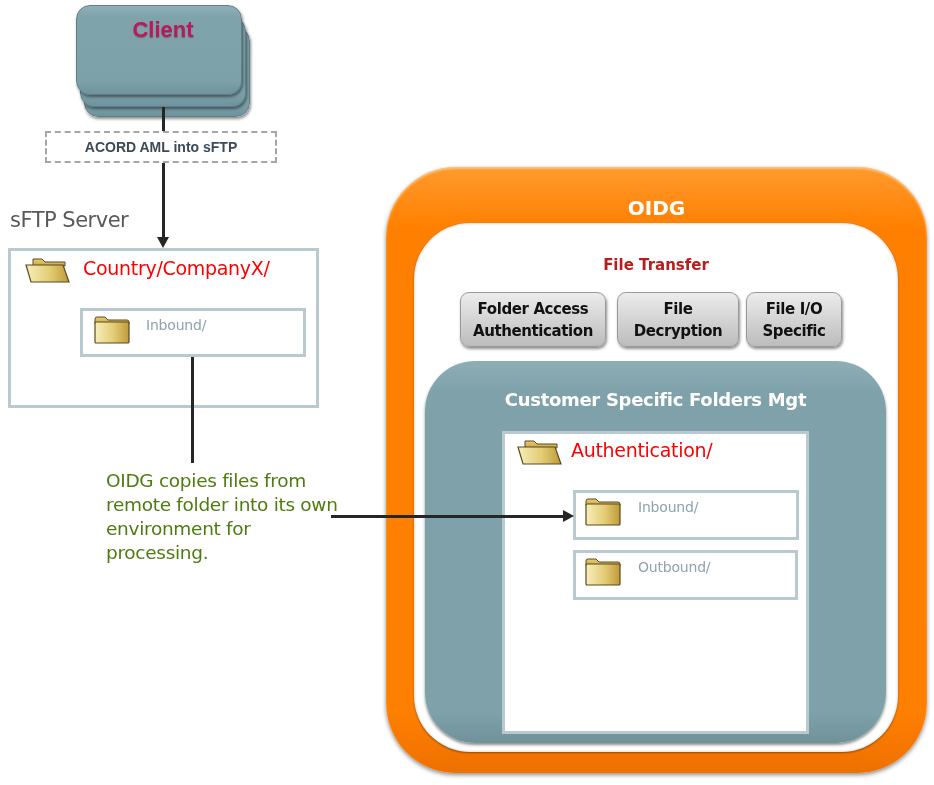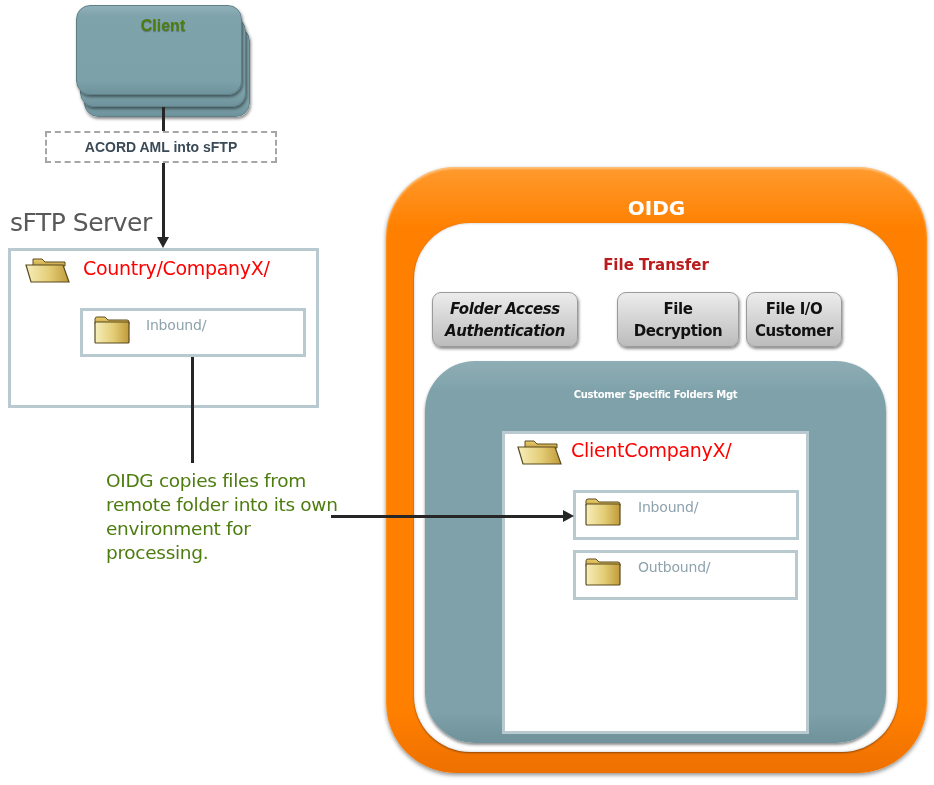--- a/index.html
+++ b/index.html
@@ -4,31 +4,31 @@
 <style>
   html, body { margin:0; padding:0; background:#ffffff; }
   body { width:934px; height:785px; position:relative; overflow:hidden; font-family:"Liberation Sans", sans-serif; }
   .abs { position:absolute; box-sizing:border-box; }
 
   
   .client-card { position:absolute; width:164px; height:88px; border-radius:14px;
     background:linear-gradient(#8fb0b8 0%, #7fa3ab 12%, #7da1a9 85%, #6f939c 100%);
     border:1px solid #5f7f87; box-shadow:1px 2px 3px rgba(0,0,0,0.45); }
   .client-title { position:absolute; left:76px; top:17px; width:174px; text-align:center;
-    color:#4d7c0f; font-weight:bold; font-size:16px; font-family:"Liberation Sans", sans-serif;
+    color:#be185d; font-weight:bold; font-size:22px; font-family:"Liberation Sans", sans-serif;
     text-shadow:0 1px 1px rgba(0,0,0,0.3); }
 
   .protocol-box { left:45px; top:131px; width:232px; height:32px; border:2px dashed #a6a6a6;
     display:flex; align-items:center; justify-content:center; font-weight:bold; font-size:14px; color:#3b4a57; }
 
   .line { position:absolute; background:#262626; }
   .arrow-down { position:absolute; width:0; height:0; border-left:6px solid transparent; border-right:6px solid transparent; border-top:11px solid #262626; }
   .arrow-right { position:absolute; width:0; height:0; border-top:6px solid transparent; border-bottom:6px solid transparent; border-left:11px solid #262626; }
 
-  .sftp-label { left:10px; top:208px; font-size:25px; color:#595959; font-family:"DejaVu Sans", sans-serif; letter-spacing:-0.5px; }
+  .sftp-label { left:10px; top:208px; font-size:21px; color:#595959; font-family:"DejaVu Sans", sans-serif; letter-spacing:-0.5px; }
   .panel { border:3px solid #b9c9d0; background:#ffffff; }
   .folder-text-red { color:#ff0000; font-size:19px; font-family:"DejaVu Sans", sans-serif; letter-spacing:-0.3px; }
   .folder-text-grey { color:#8ea3ad; font-size:14px; font-family:"DejaVu Sans", sans-serif; letter-spacing:-0.2px; }
 
   .note { left:106px; top:469px; width:240px; font-size:18.5px; line-height:24px; color:#4d7c0f; font-family:"DejaVu Sans", sans-serif; letter-spacing:-0.3px; }
 
   
   .oidg-outer { left:386px; top:167px; width:541px; height:606px; border-radius:70px;
     background:linear-gradient(#ff9a2e 0%, #ff8000 10%, #ff7f00 90%, #ee7000 100%);
     box-shadow:0 2px 4px rgba(0,0,0,0.45), inset 0 2px 2px rgba(255,220,170,0.6); }
@@ -37,21 +37,21 @@
     box-shadow:inset 0 0 3px rgba(0,0,0,0.25), 0 1px 2px rgba(0,0,0,0.4); }
   .ft-title { left:414px; top:256px; width:484px; text-align:center; font-weight:bold; font-size:15px; color:#b91c1c; font-family:"DejaVu Sans", sans-serif; }
   .svc-btn { height:55px; top:292px; border-radius:9px;
     background:linear-gradient(#ececec 0%, #d4d4d4 50%, #bcbcbc 100%);
     border:1px solid #9a9a9a; box-shadow:1px 2px 3px rgba(0,0,0,0.45);
     display:flex; align-items:center; justify-content:center; text-align:center;
     font-weight:bold; font-size:15px; line-height:22px; color:#111; font-family:"DejaVu Sans", sans-serif; letter-spacing:-0.4px; white-space:pre-line; }
   .teal-box { left:425px; top:361px; width:461px; height:382px; border-radius:50px;
     background:linear-gradient(#8fadb5 0%, #7fa2aa 8%, #7fa2aa 92%, #6f929a 100%);
     box-shadow:0 2px 3px rgba(0,0,0,0.45); }
-  .teal-title { left:425px; top:389px; width:461px; text-align:center; color:#ffffff; font-weight:bold; font-size:10px; font-family:"DejaVu Sans", sans-serif; letter-spacing:-0.3px; }
+  .teal-title { left:425px; top:389px; width:461px; text-align:center; color:#ffffff; font-weight:bold; font-size:18px; font-family:"DejaVu Sans", sans-serif; letter-spacing:-0.3px; }
   .client-panel { left:502px; top:431px; width:307px; height:303px; border:3px solid #b9c9d0; background:#ffffff; }
 </style>
 </head>
 <body>
 
 <svg width="0" height="0" style="position:absolute">
   <defs>
     <linearGradient id="fgrad" x1="0" y1="0" x2="1" y2="0">
       <stop offset="0" stop-color="#f6eebb"></stop>
       <stop offset="0.55" stop-color="#e3cc74"></stop>
@@ -100,38 +100,38 @@
 
 <div class="line" style="left:191px; top:357px; width:3px; height:106px;"></div>
 
 <div class="abs note">OIDG copies files from remote folder into its own environment for processing.</div>
 
 <div class="abs oidg-outer"></div>
 <div class="abs oidg-title">OIDG</div>
 <div class="abs oidg-inner"></div>
 <div class="abs ft-title">File Transfer</div>
 
-<div class="abs svc-btn" style="left:432px; width:146px;font-style:italic;">Folder Access
+<div class="abs svc-btn" style="left:460px; width:146px;">Folder Access
 Authentication</div>
 <div class="abs svc-btn" style="left:617px; width:122px;">File
 Decryption</div>
 <div class="abs svc-btn" style="left:746px; width:96px;">File I/O
-Customer</div>
+Specific</div>
 
 <div class="abs teal-box"></div>
 <div class="abs teal-title">Customer Specific Folders Mgt</div>
 
 <div class="abs client-panel"></div>
 <div class="abs" style="left:517px; top:438px; width:45px; height:28px;">
   <svg width="45" height="28" viewBox="0 0 45 28">
     <path d="M8 3 L17 3 L20 6 L40 6 L40 10 L8 10 Z" fill="url(#fgrad2)" stroke="#5a4a1e" stroke-width="1"></path>
     <path d="M1 9 L38 9 L44 26 L6 26 Z" fill="url(#fgrad)" stroke="#5a4a1e" stroke-width="1.2"></path>
   </svg>
 </div>
-<div class="abs folder-text-red" style="left:571px; top:439px;">ClientCompanyX/</div>
+<div class="abs folder-text-red" style="left:571px; top:439px;">Authentication/</div>
 
 <div class="abs panel" style="left:573px; top:490px; width:226px; height:50px;"></div>
 <div class="abs" style="left:585px; top:497px; width:36px; height:30px;">
   <svg width="36" height="30" viewBox="0 0 36 30">
     <path d="M1 4 Q1 2 3 2 L11 2 L14 5 L33 5 Q35 5 35 7 L35 9 L1 9 Z" fill="url(#fgrad2)" stroke="#5a4a1e" stroke-width="1"></path>
     <rect x="1" y="7" width="34" height="21" rx="1" fill="url(#fgrad)" stroke="#5a4a1e" stroke-width="1.2"></rect>
   </svg>
 </div>
 <div class="abs folder-text-grey" style="left:638px; top:499px;">Inbound/</div>
 

